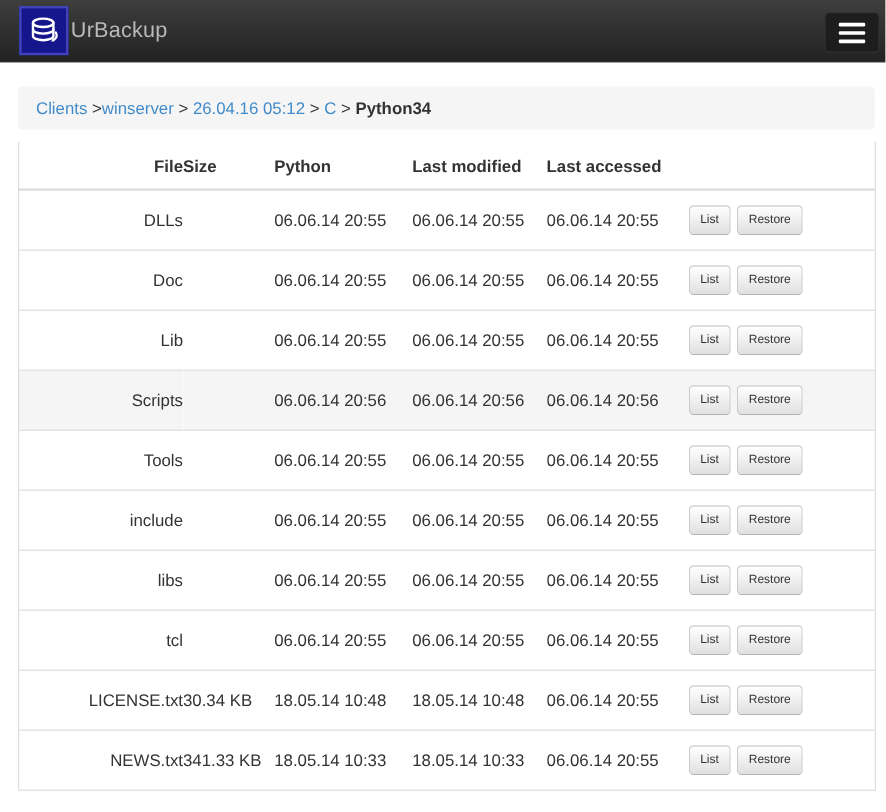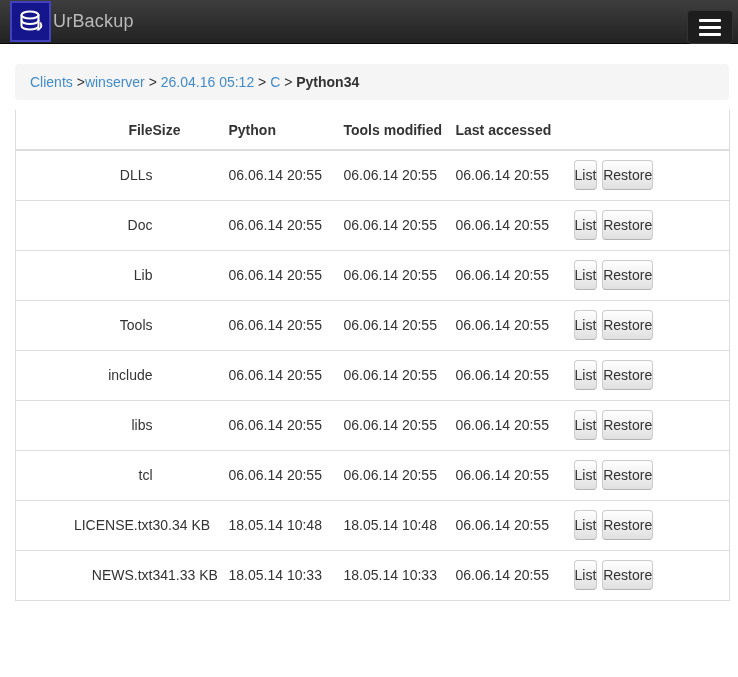--- a/index.html
+++ b/index.html
@@ -7,25 +7,26 @@
     width: 738px; height: 677px;
     overflow: hidden;
     background: #fff;
     font-family: "Liberation Sans", "DejaVu Sans", sans-serif;
     font-size: 14px;
     color: #333;
   }
   
   .navbar {
     position: relative;
-    height: 44px;
+    height: 52px;
     background: linear-gradient(#3e3e3e, #222);
     border-bottom: 1px solid #080808;
     display: flex;
     align-items: center;
+    padding-left: 6px;
   }
   .brand {
     display: flex;
     align-items: center;
     text-decoration: none;
     height: 100%;
   }
   .logo {
     width: 41px; height: 41px;
     margin-left: 10px;
@@ -110,27 +111,27 @@
     border-bottom: 1px solid #ddd;
     overflow: hidden;
     white-space: nowrap;
   }
   .file-table td:first-child { padding-left: 40px; text-align: right; }
   .file-table tr.highlight td { background: #f5f5f5; }
   .actions-cell { padding-left: 8px !important; }
   .btn {
     display: inline-block;
     font-family: "Liberation Sans", "DejaVu Sans", sans-serif;
-    font-size: 14px;
+    font-size: 10px;
     color: #333;
     background: linear-gradient(#ffffff, #e0e0e0);
     border: 1px solid #ccc;
     border-bottom-color: #b3b3b3;
     border-radius: 4px;
-    padding: 6px 0;
+    padding: 6px 9px;
     cursor: pointer;
     vertical-align: middle;
   }
   .btn + .btn { margin-left: 1px; }
 </style>
 </head>
 <body>
 
 <div class="navbar">
   <a class="brand">
@@ -161,21 +162,21 @@
       <col class="c-created">
     <col class="c-modified">
       <col class="c-accessed">
       <col class="c-actions">
   </colgroup>
   <thead>
     <tr>
       <th>File</th>
       <th>Size</th>
       <th>Python</th>
-      <th>Tools modified</th>
+      <th>Last modified</th>
       <th>Last accessed</th>
       <th></th>
     </tr>
   </thead>
   <tbody id="table-body">
   <tr>
     <td>DLLs</td>
     <td></td>
     <td>06.06.14 20:55</td>
     <td>06.06.14 20:55</td>
@@ -203,20 +204,31 @@
     <td></td>
     <td>06.06.14 20:55</td>
     <td>06.06.14 20:55</td>
     <td>06.06.14 20:55</td>
     <td class="actions-cell">
       <button class="btn">List</button>
       <button class="btn">Restore</button>
     </td>
   </tr>
 
+  <tr class="highlight">
+    <td>Scripts</td>
+    <td></td>
+    <td>06.06.14 20:56</td>
+    <td>06.06.14 20:56</td>
+    <td>06.06.14 20:56</td>
+    <td class="actions-cell">
+      <button class="btn">List</button>
+      <button class="btn">Restore</button>
+    </td>
+  </tr>
 
   <tr>
     <td>Tools</td>
     <td></td>
     <td>06.06.14 20:55</td>
     <td>06.06.14 20:55</td>
     <td>06.06.14 20:55</td>
     <td class="actions-cell">
       <button class="btn">List</button>
       <button class="btn">Restore</button>

